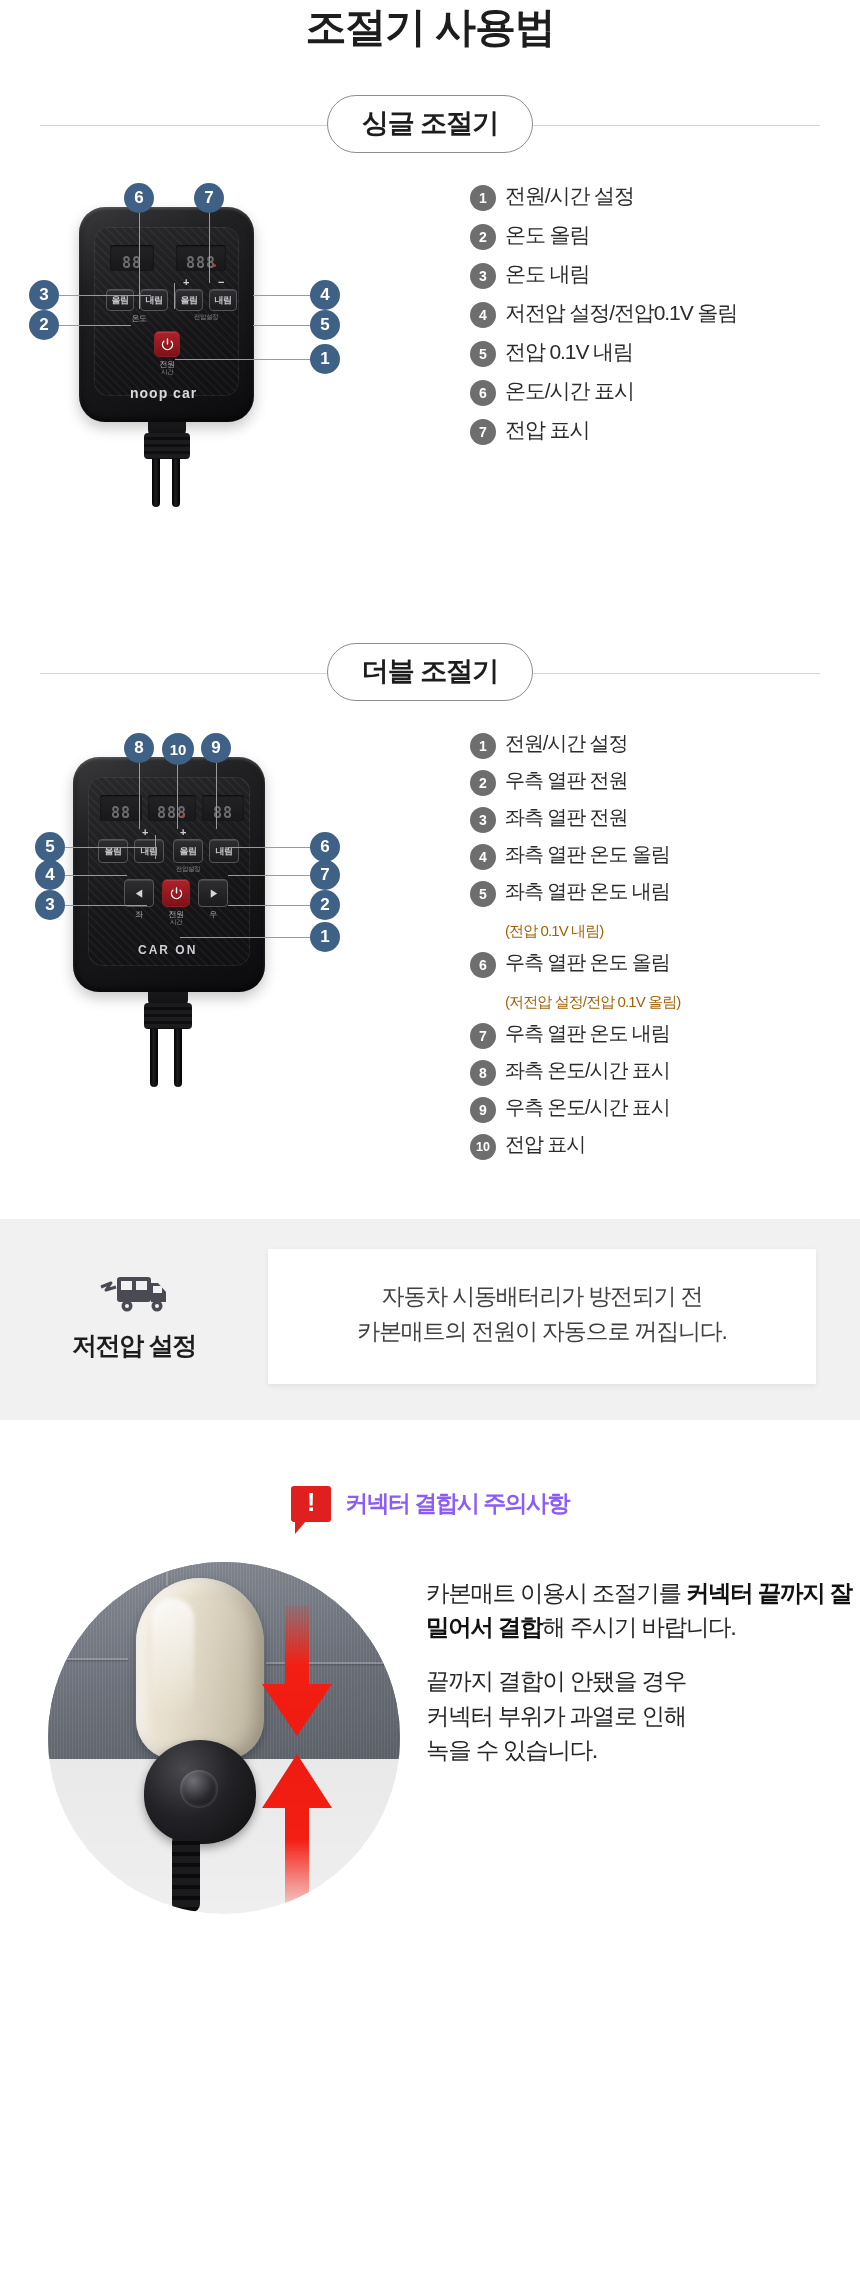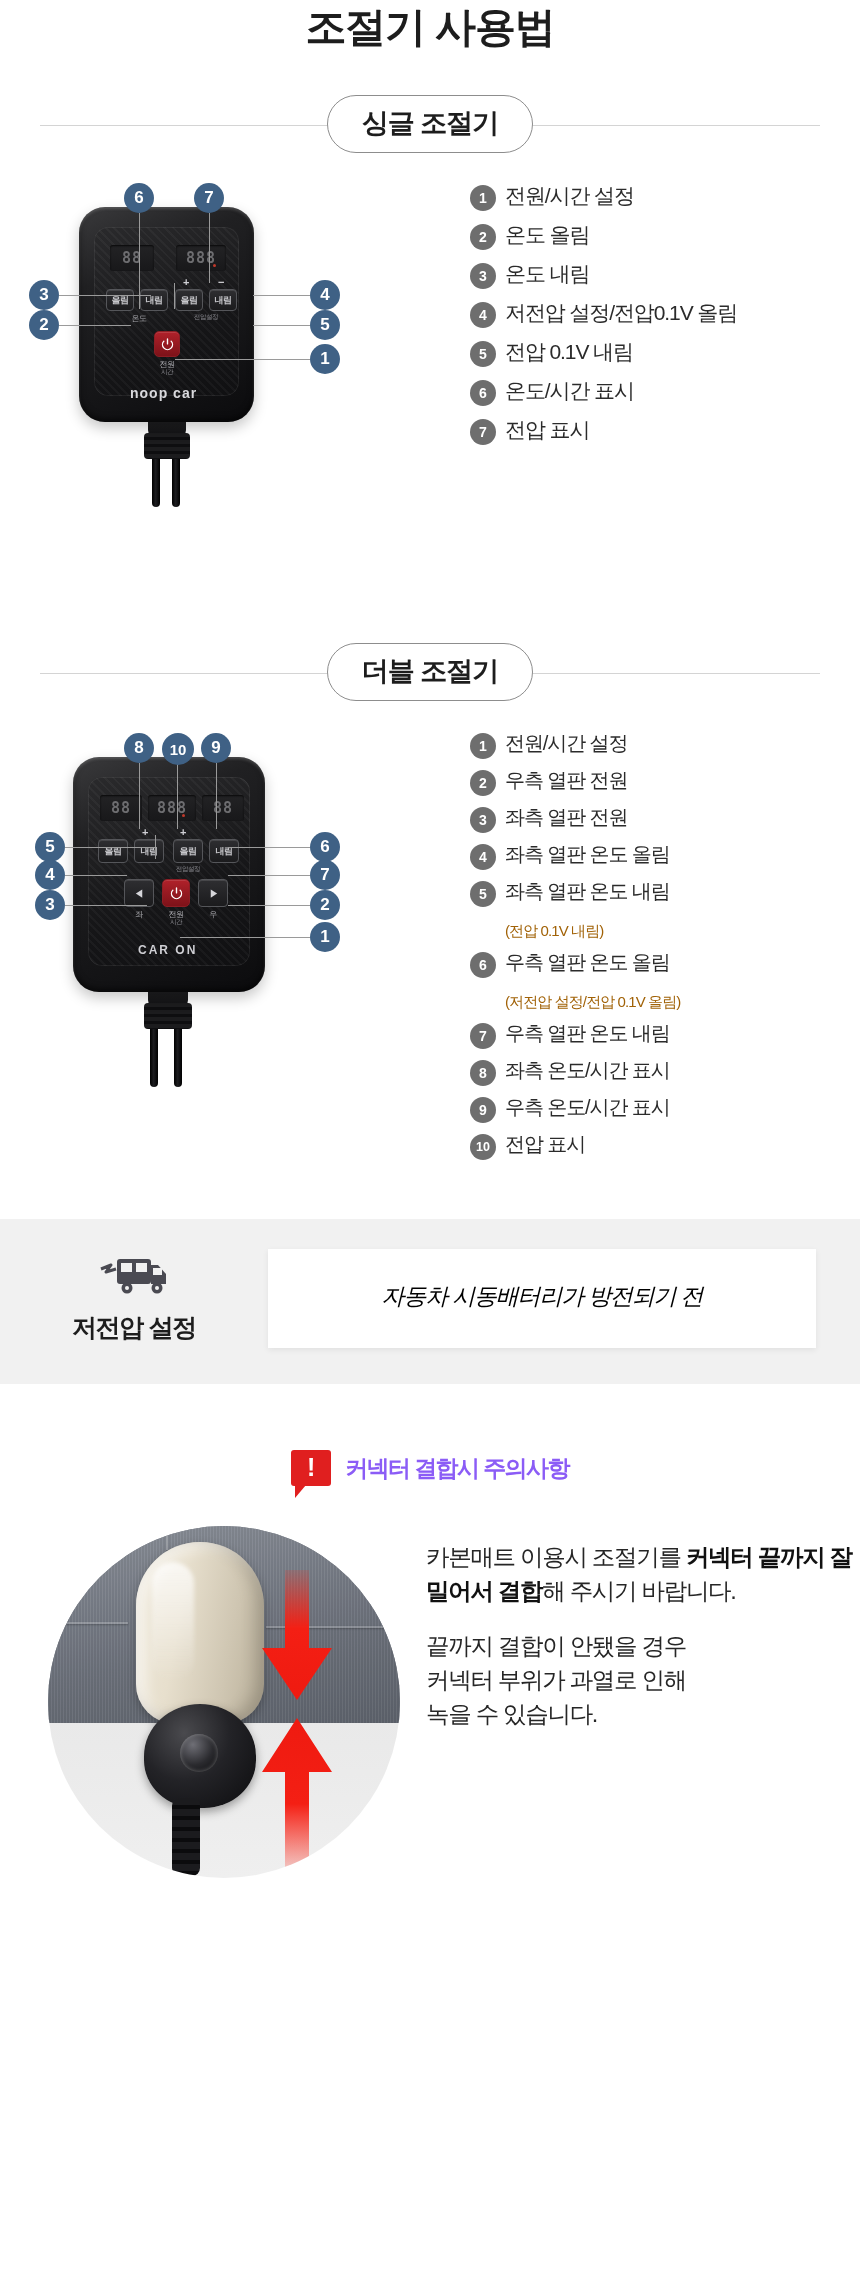--- a/index.html
+++ b/index.html
@@ -100,21 +100,21 @@
     background:
       repeating-linear-gradient(45deg, rgba(255,255,255,.035) 0 2px, rgba(0,0,0,0) 2px 6px),
       linear-gradient(160deg,#2a2a2c,#161618 60%,#101012);
     box-shadow: inset 0 0 0 1px rgba(255,255,255,.07);
   }
   .seg-display {
     position: absolute;
     background: linear-gradient(180deg,#232325,#18181a);
     border-radius: 3px;
     display: flex;
-    align-items: center;
+    align-items: flex-end;
     justify-content: center;
     gap: 3px;
     box-shadow: inset 0 1px 2px rgba(0,0,0,.8);
   }
   .seg-display span {
     font-family: "DejaVu Sans Mono", monospace;
     font-size: 15px;
     font-weight: 700;
     color: #6d6d70;
     letter-spacing: 1px;
@@ -261,22 +261,21 @@
     background: #fff;
     margin-right: 44px;
     padding: 30px 10px 34px;
     text-align: center;
     box-shadow: 0 2px 6px rgba(0,0,0,.07);
   }
   .lv-card p {
     font-size: 23px;
     letter-spacing: -1.2px;
     line-height: 1.55;
-    color: #000000;
-    font-style: italic;
+    color: #404040;
   }
 
   
   .warn-wrap { padding: 66px 0 70px; }
   .warn-head {
     display: flex;
     align-items: center;
     justify-content: center;
     gap: 14px;
     margin-bottom: 40px;
@@ -653,20 +652,21 @@
         <circle cx="30" cy="35" r="5.5" fill="#4a4a52"></circle>
         <circle cx="60" cy="35" r="5.5" fill="#4a4a52"></circle>
         <circle cx="30" cy="35" r="2" fill="#f1f1f1"></circle>
         <circle cx="60" cy="35" r="2" fill="#f1f1f1"></circle>
       </svg>
     </div>
     <div class="lv-caption">저전압 설정</div>
   </div>
   <div class="lv-card">
     <p>자동차 시동배터리가 방전되기 전</p>
+    <p>카본매트의 전원이 자동으로 꺼집니다.</p>
   </div>
 </div>
 
 <div class="warn-wrap">
   <div class="warn-head">
     <div class="bang">
       <span>!</span>
     </div>
     <h2>커넥터 결합시 주의사항</h2>
   </div>

